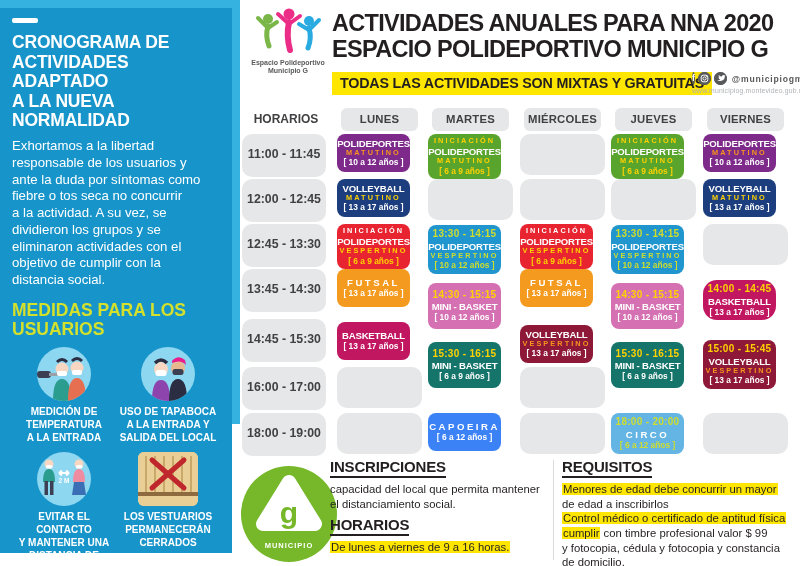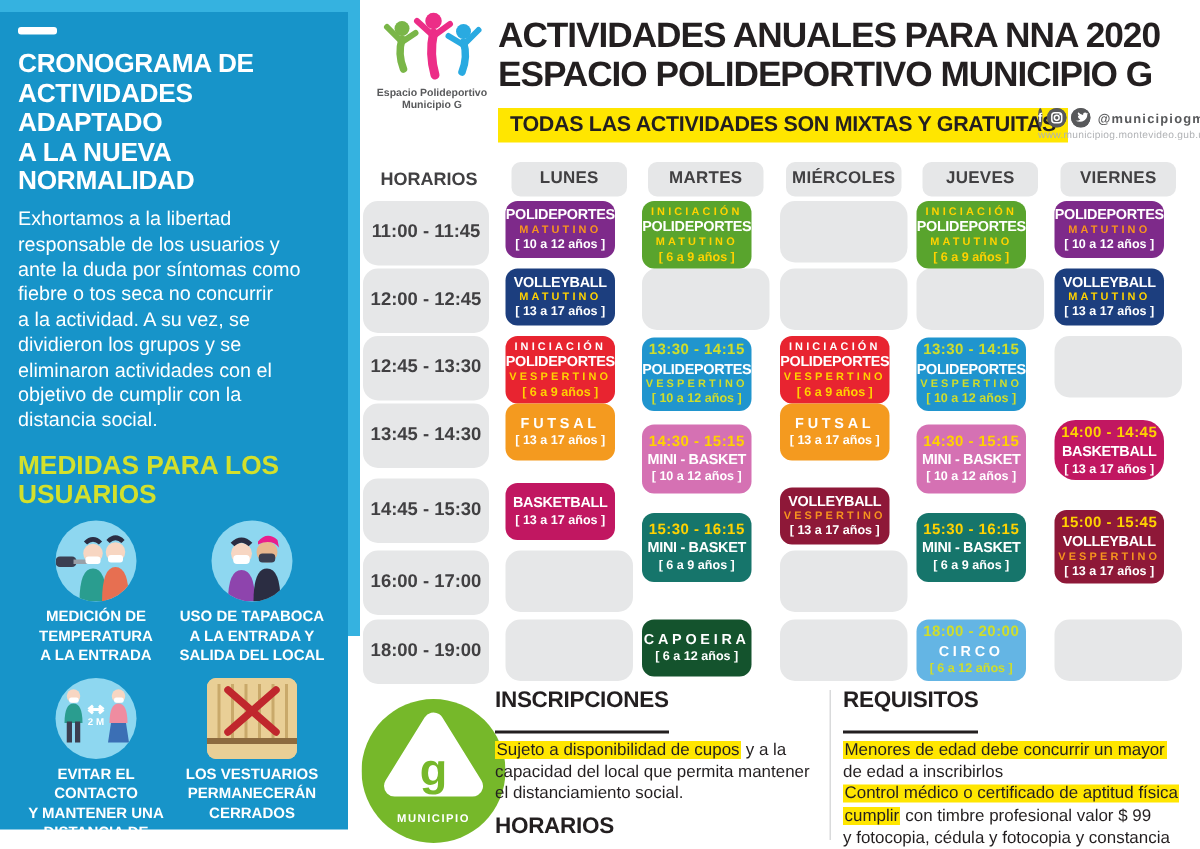--- a/index.html
+++ b/index.html
@@ -47,28 +47,28 @@
   .l-sub-o { color:#f7941e;  font-size:7.3px; font-weight:bold; letter-spacing:2.1px; line-height:1.2; }
   .l-sub-g { color:#cfdd2c;  font-size:7.3px; font-weight:bold; letter-spacing:2.1px; line-height:1.2; }
   .l-time-y { color:#ffd200; font-size:10px; font-weight:bold; line-height:1.25; letter-spacing:0.3px; }
   .l-time-g { color:#cfdd2c; font-size:10px; font-weight:bold; line-height:1.25; letter-spacing:0.3px; }
   .l-age-w { color:#fff;    font-size:8.4px; font-weight:bold; line-height:1.3; }
   .l-age-y { color:#ffd200; font-size:8.4px; font-weight:bold; line-height:1.3; }
   .l-age-g { color:#cfdd2c; font-size:8.4px; font-weight:bold; line-height:1.3; }
   .bg-purple{background:#7e2a8a}.bg-green{background:#59a42d}.bg-navy{background:#1c3e7e}
   .bg-red{background:#e82430}.bg-cyan{background:#2095ce}.bg-orange{background:#f49a1f}
   .bg-pink{background:#d571b3}.bg-teal{background:#16756b}.bg-magenta{background:#c11761}
-  .bg-maroon{background:#8e1838}.bg-blue{background:#14532d}.bg-lightblue{background:#64b5e4}
+  .bg-maroon{background:#8e1838}.bg-blue{background:#3b82f6}.bg-lightblue{background:#64b5e4}
 
   
   .muni-logo { position:absolute; left:1px; top:466px; width:96px; height:96px; }
   .info-col1 { position:absolute; left:90px; top:458px; width:218px; }
   .info-col2 { position:absolute; left:322px; top:458px; width:236px; }
   .info-divider { position:absolute; left:313px; top:460px; width:1px; height:100px; background:#d9dadb; }
-  .info-heading { display:inline-block; font-size:15px; font-weight:bold; color:#231f20; border-bottom:2.5px solid #231f20; padding-bottom:12px; margin-bottom:4px; letter-spacing:-0.2px; }
+  .info-heading { display:inline-block; font-size:15px; font-weight:bold; color:#231f20; border-bottom:2.5px solid #231f20; padding-bottom:1px; margin-bottom:4px; letter-spacing:-0.2px; }
   .info-heading.mt { margin-top:5px; }
   .tline { font-size:11.3px; color:#231f20; line-height:1.3; }
   .tline .hl { background:#ffe600; padding:0 1px; }
 
   svg { display:block; }
 </style>
 </head>
 <body>
 
 <div class="poster">
@@ -377,21 +377,20 @@
         <text x="48" y="57" font-size="30" font-weight="bold" fill="#76b82a" text-anchor="middle" font-family="Liberation Sans, sans-serif">g</text>
         <text x="48" y="82" font-size="7.5" font-weight="bold" fill="#fff" text-anchor="middle" letter-spacing="1" font-family="Liberation Sans, sans-serif" id="muni-label">MUNICIPIO</text>
       </svg>
     </div>
 
     <div class="info-divider"></div>
 
     <div class="info-col1">
       <div class="info-heading">INSCRIPCIONES</div>
       <div>
-          <div class="tline"><span class="hl">Sujeto a disponibilidad de cupos</span><span> y a la</span></div>
           <div class="tline"><span>capacidad del local que permita mantener</span></div>
           <div class="tline"><span>el distanciamiento social.</span></div>
         </div>
       <div class="info-heading mt">HORARIOS</div>
       <div>
           <div class="tline"><span class="hl">De lunes a viernes de 9 a 16 horas.</span></div>
         </div>
     </div>
 
     <div class="info-col2">

